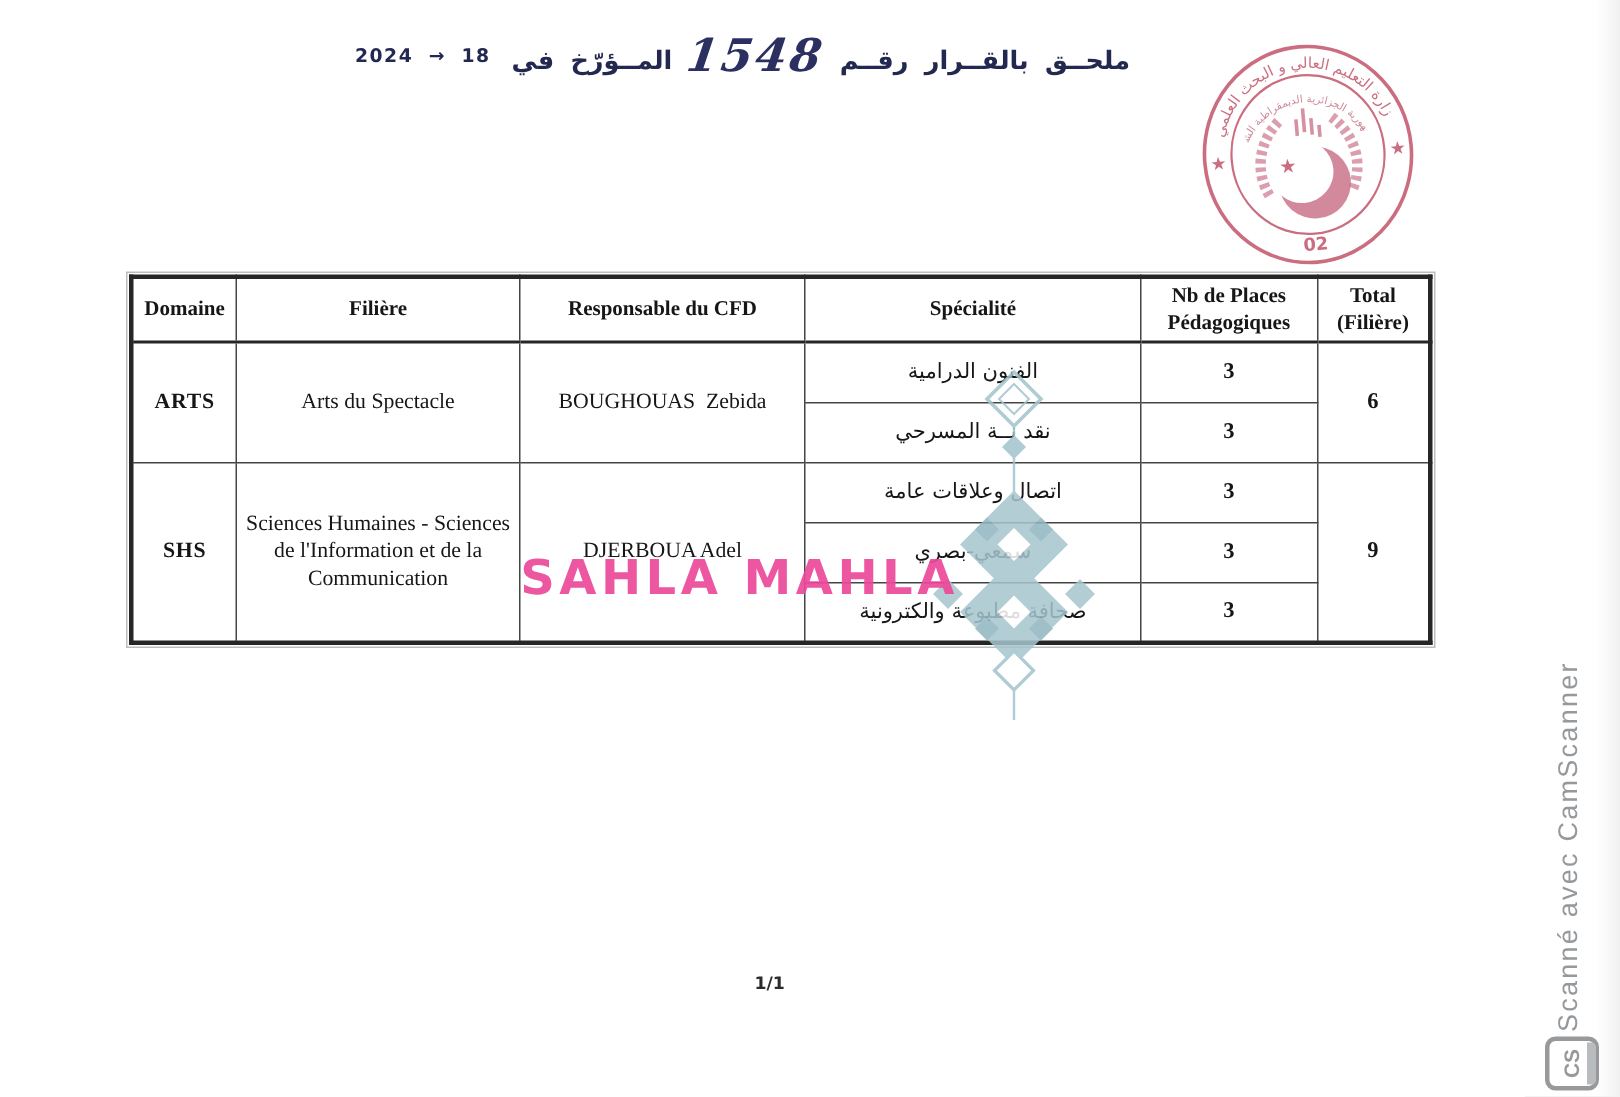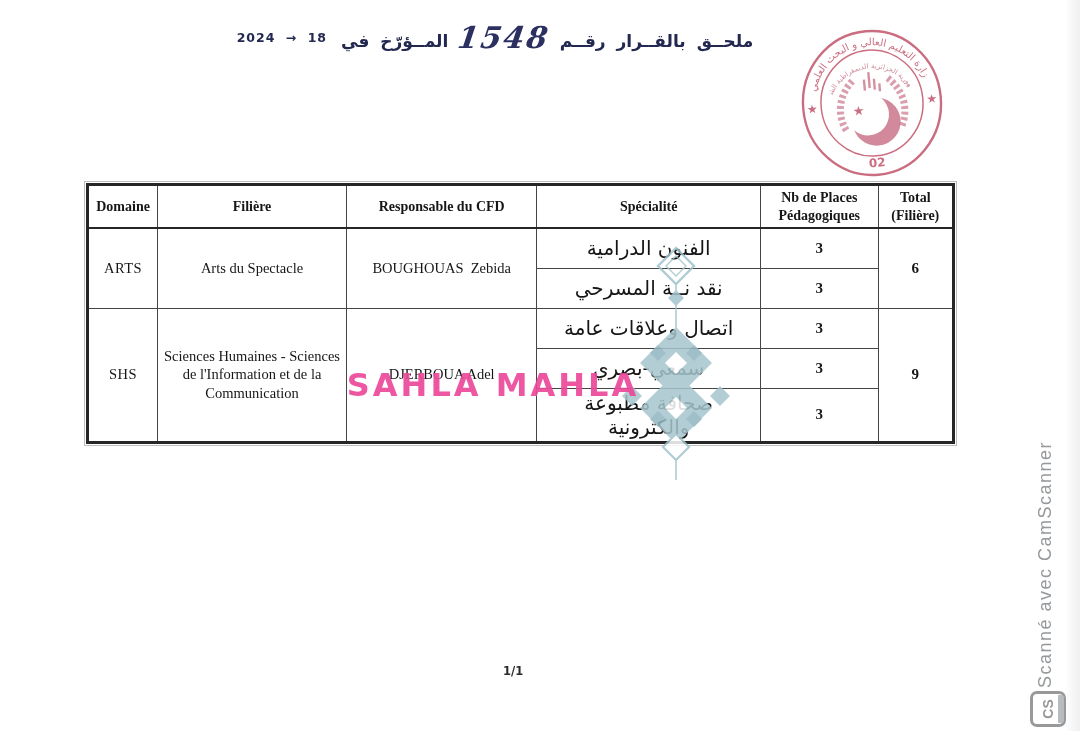--- a/index.html
+++ b/index.html
@@ -21,33 +21,33 @@
   .table-wrap{position:absolute;left:86px;top:183px;width:852px;}
   table.places{border-collapse:collapse;table-layout:fixed;width:869px;
                outline:1px solid #bdbdbd;outline-offset:1px;}
   table.places th,table.places td{border:1px solid #454545;text-align:center;vertical-align:middle;
                padding:2px 4px;color:#161616;}
   table.places{border:3px solid #262626;}
   thead th{height:37px;font-size:14px;font-weight:700;line-height:1.25;
            border-bottom:2.5px solid #262626 !important;}
   tbody tr{height:40px;}
   tr.group-start td{border-top:1.5px solid #303030;text-align:center;}
-  .c-dom{font-weight:400;font-size:14.5px;letter-spacing:.5px;}
+  .c-dom{font-weight:700;font-size:14.5px;letter-spacing:.5px;}
   .c-fil,.c-resp{font-size:14.5px;white-space:pre-wrap;line-height:1.25;}
-  .c-spec{direction:rtl;font-family:"DejaVu Sans", sans-serif;font-size:20px;}
+  .c-spec{direction:rtl;font-family:"DejaVu Sans", sans-serif;font-size:14px;}
   .c-num{font-weight:700;font-size:15px;}
   
   .wm-text{position:absolute;left:332px;top:366px;width:322px;text-align:center;opacity:.92;}
   .wm-name{font-family:"DejaVu Sans", sans-serif;font-weight:700;font-size:32px;
            letter-spacing:3px;color:#ec4899;white-space:nowrap;}
   .wm-tagline{direction:rtl;font-family:"DejaVu Sans", sans-serif;font-size:16px;
               color:#b9d2d9;margin-top:1px;white-space:nowrap;}
   .wm-logo{position:absolute;left:596px;top:238px;width:160px;height:260px;opacity:.85;}
   
-  .page-indicator{position:absolute;left:503px;top:664px;font-family:"DejaVu Sans", sans-serif;
+  .page-indicator{position:absolute;left:503px;top:648px;font-family:"DejaVu Sans", sans-serif;
                   font-size:11.5px;font-weight:700;color:#2a2a2a;}
   
   .scan-label{position:absolute;left:1035px;top:386px;width:26px;height:302px;
               writing-mode:vertical-rl;transform:rotate(180deg);
               font-family:"Liberation Sans", sans-serif;font-size:18px;letter-spacing:1.5px;
               color:#95999c;white-space:nowrap;}
   .cs-logo{position:absolute;left:1030px;top:691px;width:30px;height:30px;background:#fff;
            border:3px solid #97999b;border-radius:7px;display:flex;align-items:center;
            justify-content:center;}
   .cs-logo .cs-txt{transform:rotate(-90deg);font-family:"Liberation Sans", sans-serif;

